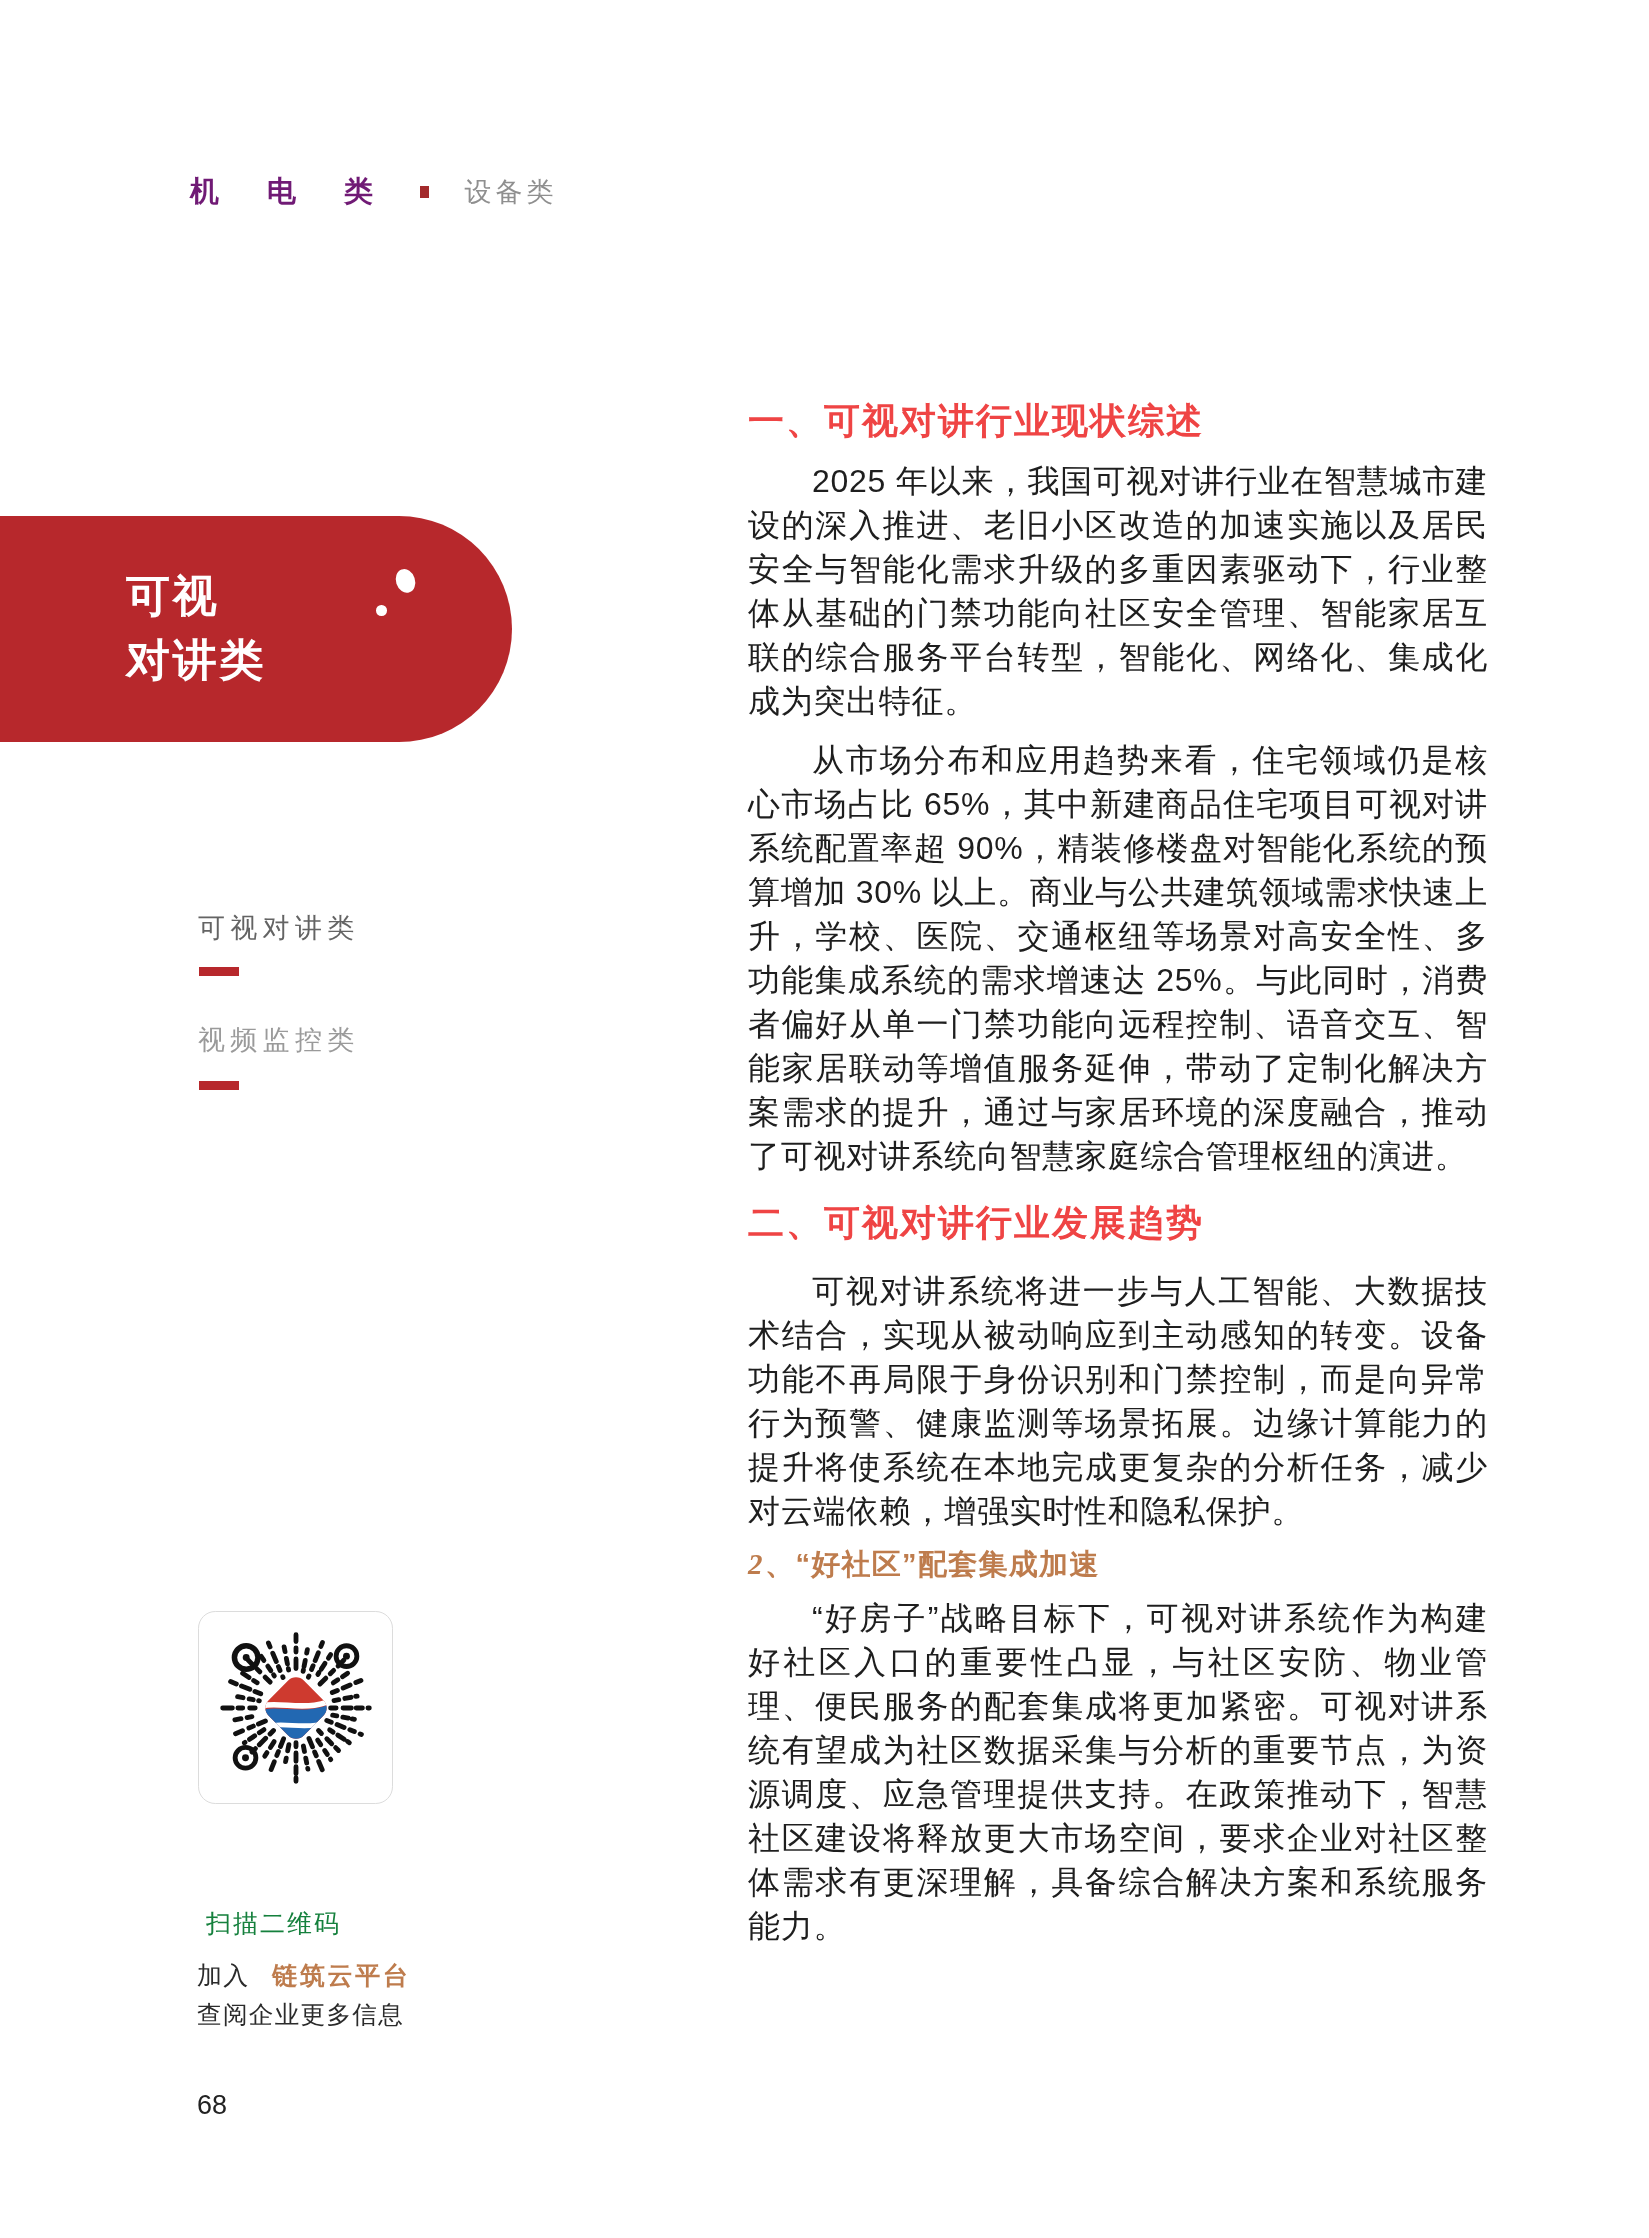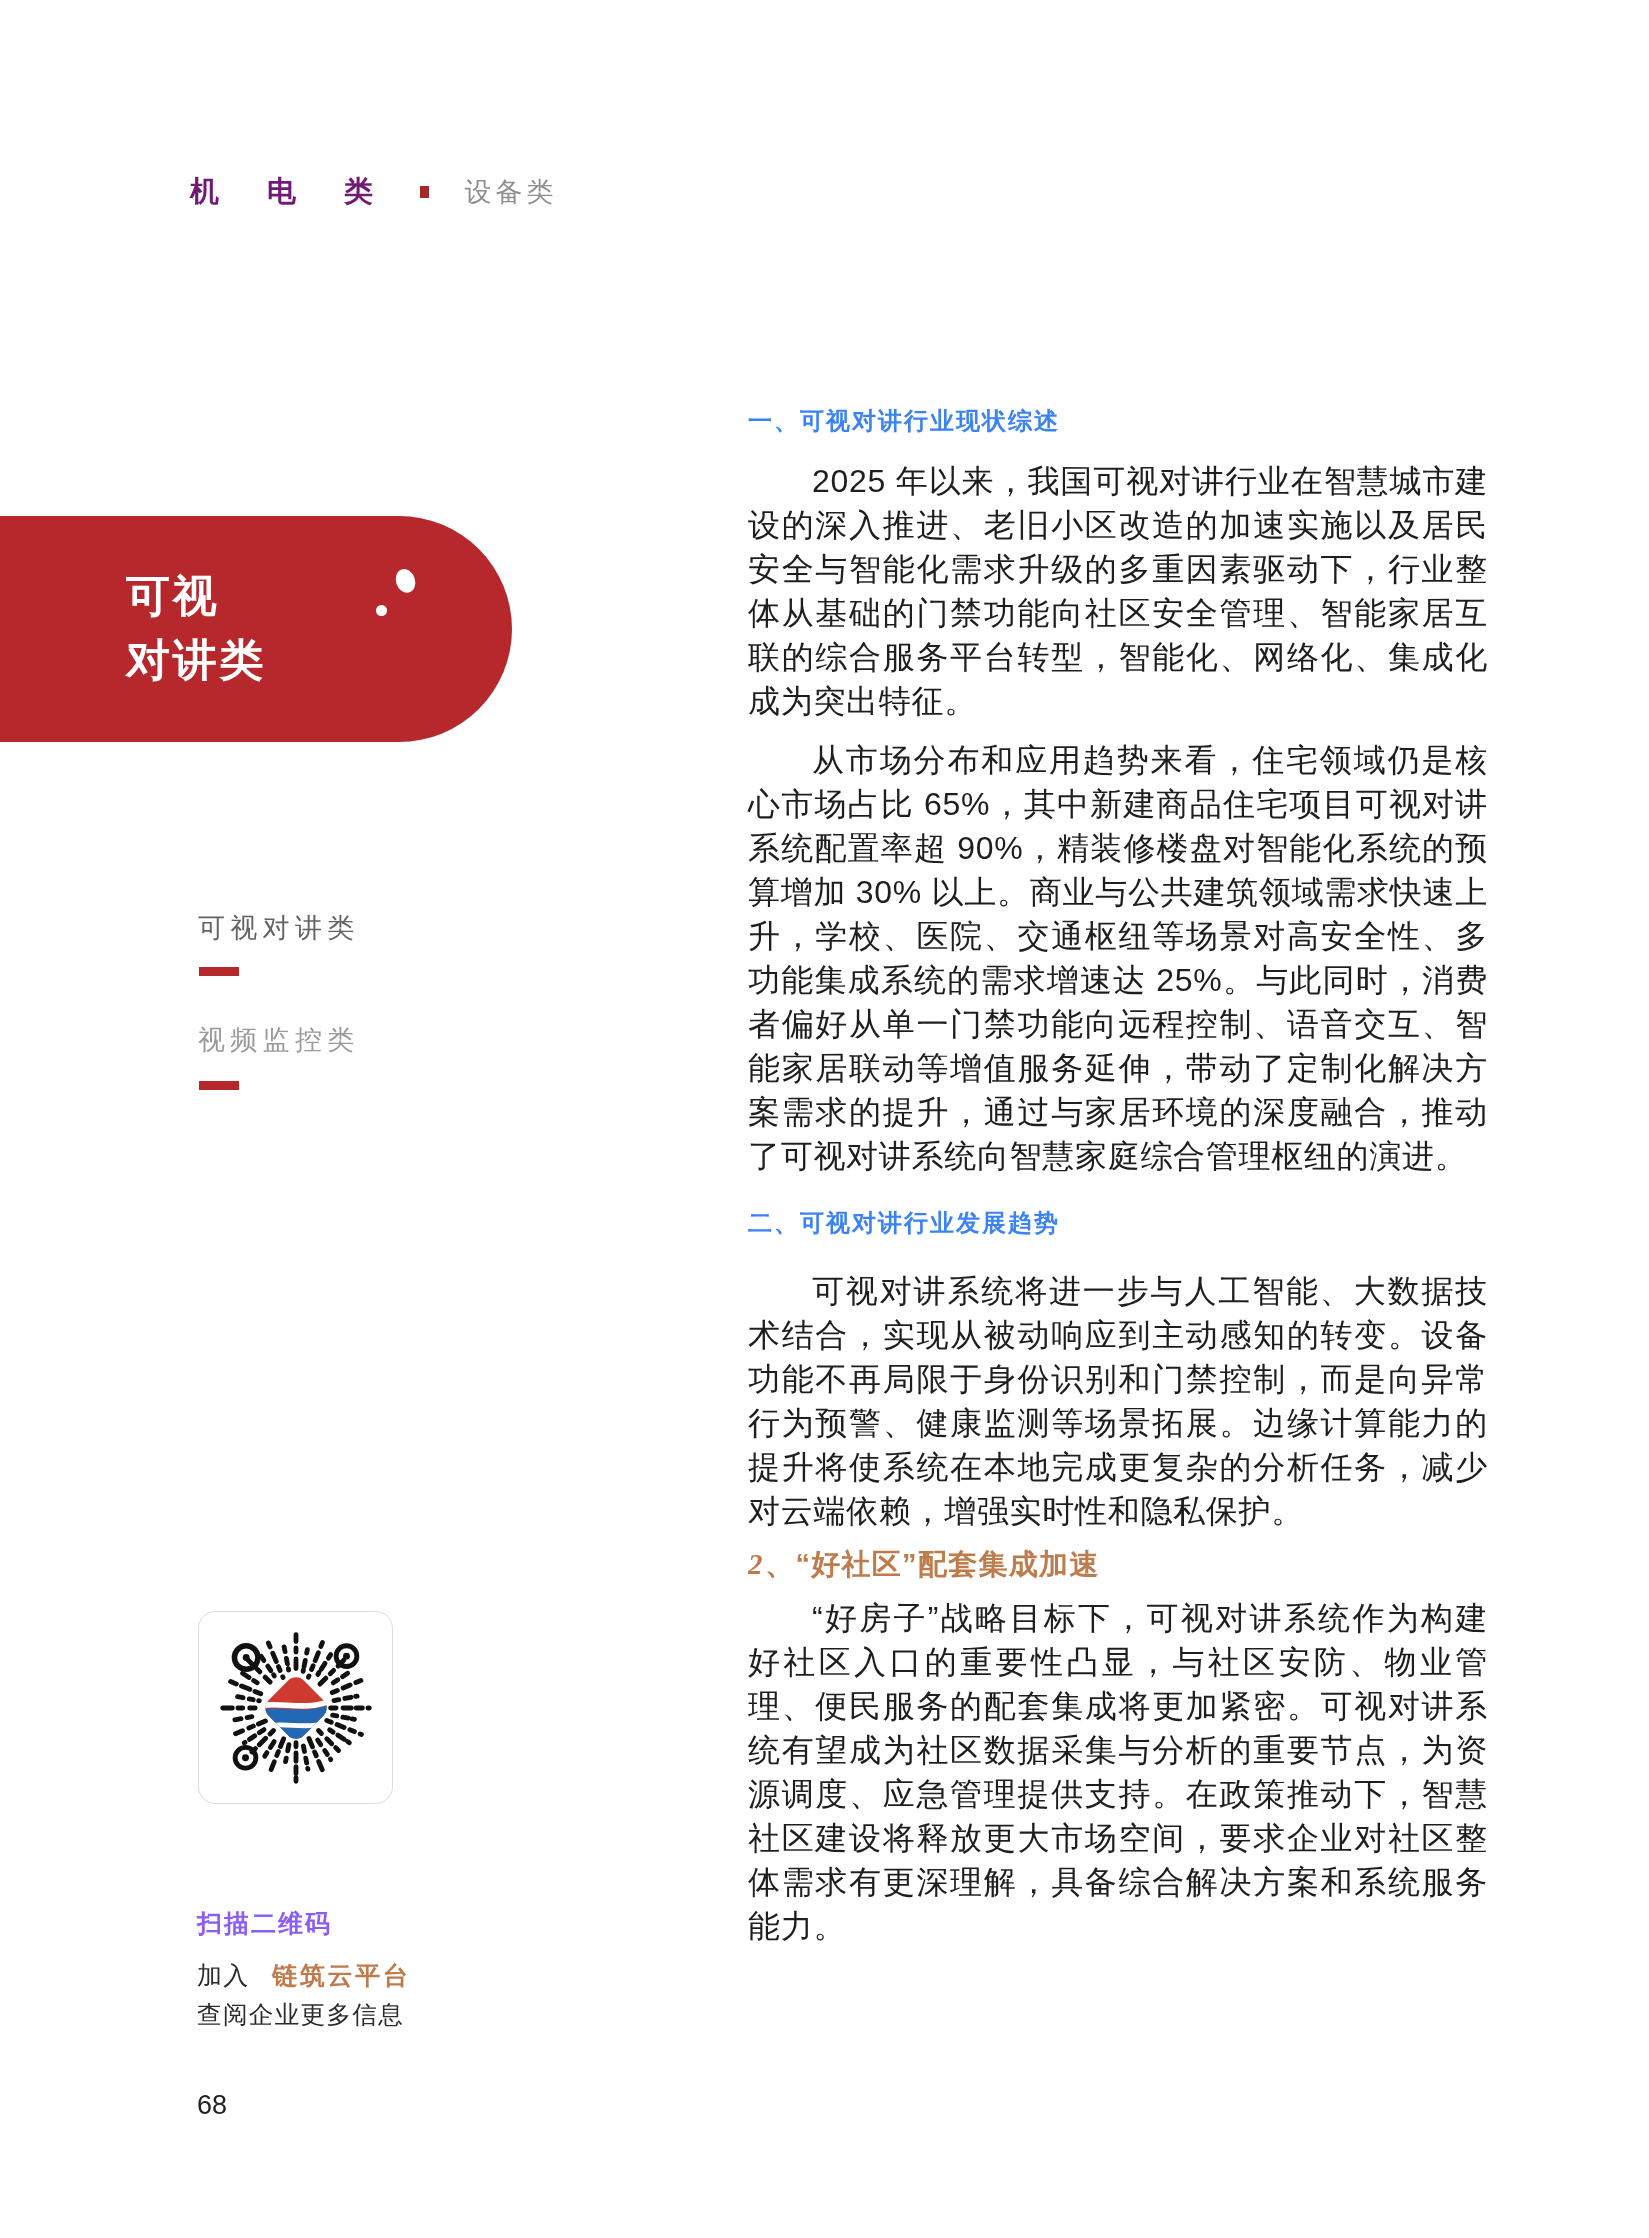--- a/index.html
+++ b/index.html
@@ -32,28 +32,28 @@
   .rail-item{position:absolute;left:198px;font-size:27px;letter-spacing:5.3px;}
   .rail-item.active{color:#646464;}
   .rail-item.idle{color:#9A9A9A;}
   .rail-bar{position:absolute;left:199px;width:40px;height:8.6px;background:#B7282C;}
   
   .qr-card{
     position:absolute;left:198px;top:1611px;width:195px;height:193px;background:#fff;
     border:1.3px solid #DCDCDC;border-radius:17.3px;box-sizing:border-box;
     display:flex;align-items:center;justify-content:center;
   }
-  .qr-caption{position:absolute;left:197px;top:1907px;font-size:25px;font-weight:700;color:#8b5cf6;letter-spacing:2px;}
+  .qr-caption{position:absolute;left:206px;top:1907px;font-size:25px;font-weight:400;color:#15803d;letter-spacing:2px;}
   .qr-join{position:absolute;left:197px;top:1959px;font-size:25px;color:#2B2B2B;letter-spacing:1.3px;text-align:right;}
   .qr-join .platform{font-weight:700;color:#BE7C4D;margin-left:22.6px;letter-spacing:2.7px;}
   .qr-more{position:absolute;left:197px;top:1998px;font-size:24.6px;color:#2B2B2B;letter-spacing:1.3px;}
   .page-num{position:absolute;left:197px;top:2090px;font-size:27px;color:#222222;}
   
   .main{position:absolute;left:748px;top:403px;width:740px;color:#1F1F1F;}
-  .h-red{font-size:24px;line-height:36px;font-weight:700;color:#3b82f6;letter-spacing:2px;margin:0 0 20px 0;}
+  .h-red{font-size:36px;line-height:36px;font-weight:700;color:#ef4444;letter-spacing:2px;margin:0 0 20px 0;}
   .h-red.second{margin-top:27px;margin-bottom:28px;}
   .main p{
     font-size:32px;line-height:44px;margin:0 0 14.6px 0;text-align:justify;
     text-indent:2em;letter-spacing:0.7px;color:#1E1E1E;
   }
   .subh{font-size:29px;line-height:29px;font-weight:700;color:#BE7C4D;letter-spacing:1.3px;margin:17.3px 0 17.3px 0;}
   .subh .num{font-family:"Liberation Serif","DejaVu Serif",serif;font-style:italic;font-weight:700;margin-right:1.3px;}
 </style>
 </head>
 <body>

